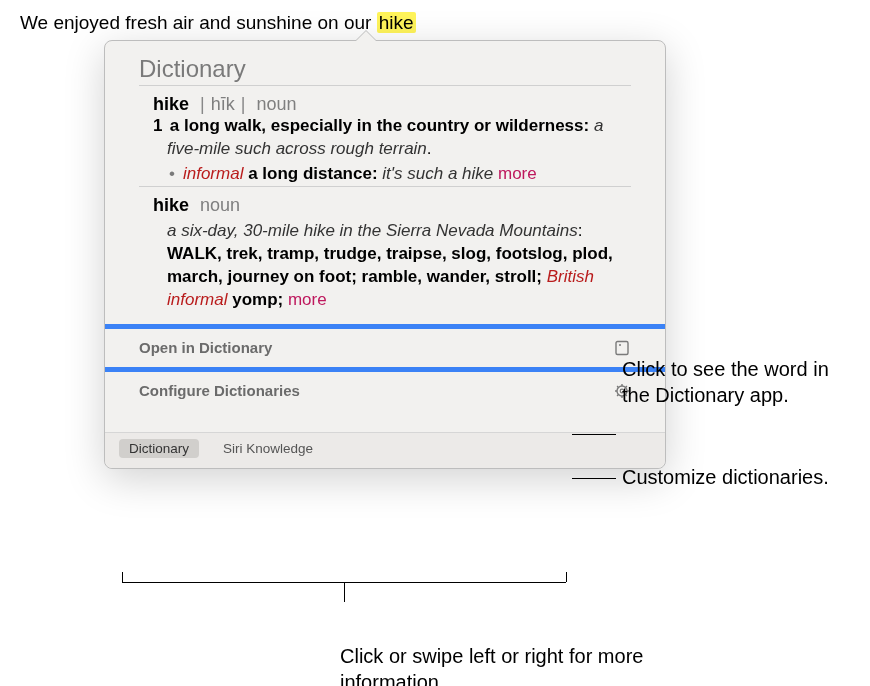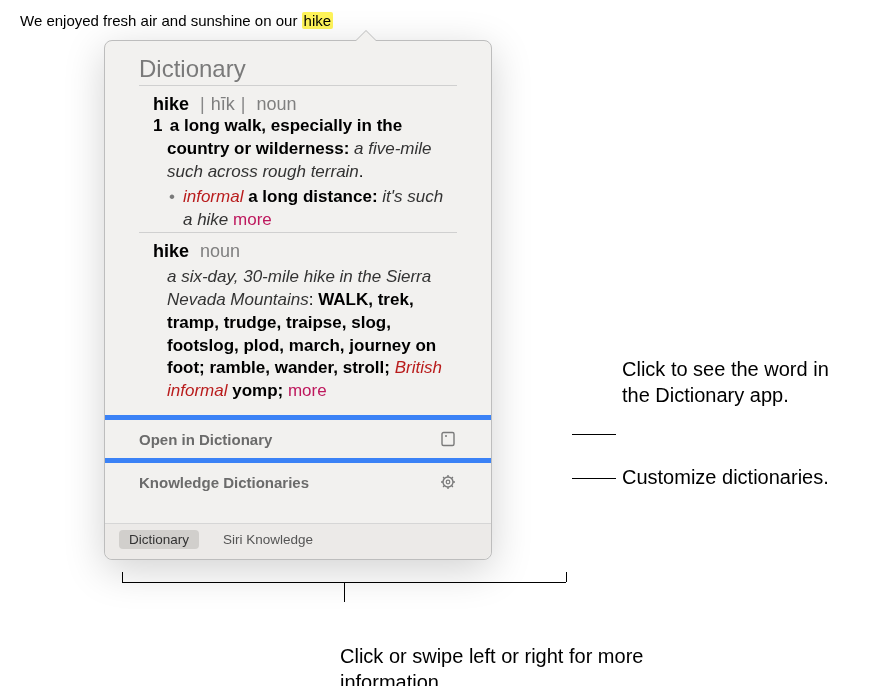--- a/index.html
+++ b/index.html
@@ -8,32 +8,32 @@
     height: 686px;
     font-family: -apple-system, "Helvetica Neue", Helvetica, Arial, sans-serif;
     background: #fff;
     color: #000;
     position: relative;
   }
   .sentence {
     position: absolute;
     top: 12px;
     left: 20px;
-    font-size: 15px;
+    font-size: 19px;
   }
   .highlight {
     background: #fff45a;
     padding: 0 2px;
     border-radius: 2px;
   }
   .popover {
     position: absolute;
     left: 104px;
     top: 40px;
-    width: 388px;
+    width: 562px;
     background: #f2f1ef;
     border: 1px solid #bdbdbd;
     border-radius: 8px;
     box-shadow: 0 10px 40px rgba(0,0,0,0.18);
   }
   .popover::before {
     content: "";
     position: absolute;
     top: -10px;
     left: 251px;
@@ -169,21 +169,21 @@
   <div class="action-row" style="margin-top:8px;">
     <span>Open in Dictionary</span>
     <span class="icon">
       <svg width="16" height="16" viewBox="0 0 16 16">
           <rect x="2" y="1.5" width="12" height="13" rx="1.5" fill="none" stroke="#7a7a7a" stroke-width="1.4"></rect>
           <line x1="5" y1="5" x2="7" y2="5" stroke="#7a7a7a" stroke-width="1.4"></line>
         </svg>
     </span>
   </div>
   <div class="action-row">
-    <span>Knowledge Dictionaries</span>
+    <span>Configure Dictionaries</span>
     <span class="icon">
       <svg width="16" height="16" viewBox="0 0 16 16">
           <circle cx="8" cy="8" r="5" fill="none" stroke="#7a7a7a" stroke-width="1.4"></circle>
           <circle cx="8" cy="8" r="1.8" fill="none" stroke="#7a7a7a" stroke-width="1.2"></circle>
           <g stroke="#7a7a7a" stroke-width="1.4">
             <line x1="8" y1="1" x2="8" y2="3"></line>
             <line x1="8" y1="13" x2="8" y2="15"></line>
             <line x1="1" y1="8" x2="3" y2="8"></line>
             <line x1="13" y1="8" x2="15" y2="8"></line>
             <line x1="3.1" y1="3.1" x2="4.4" y2="4.4"></line>

